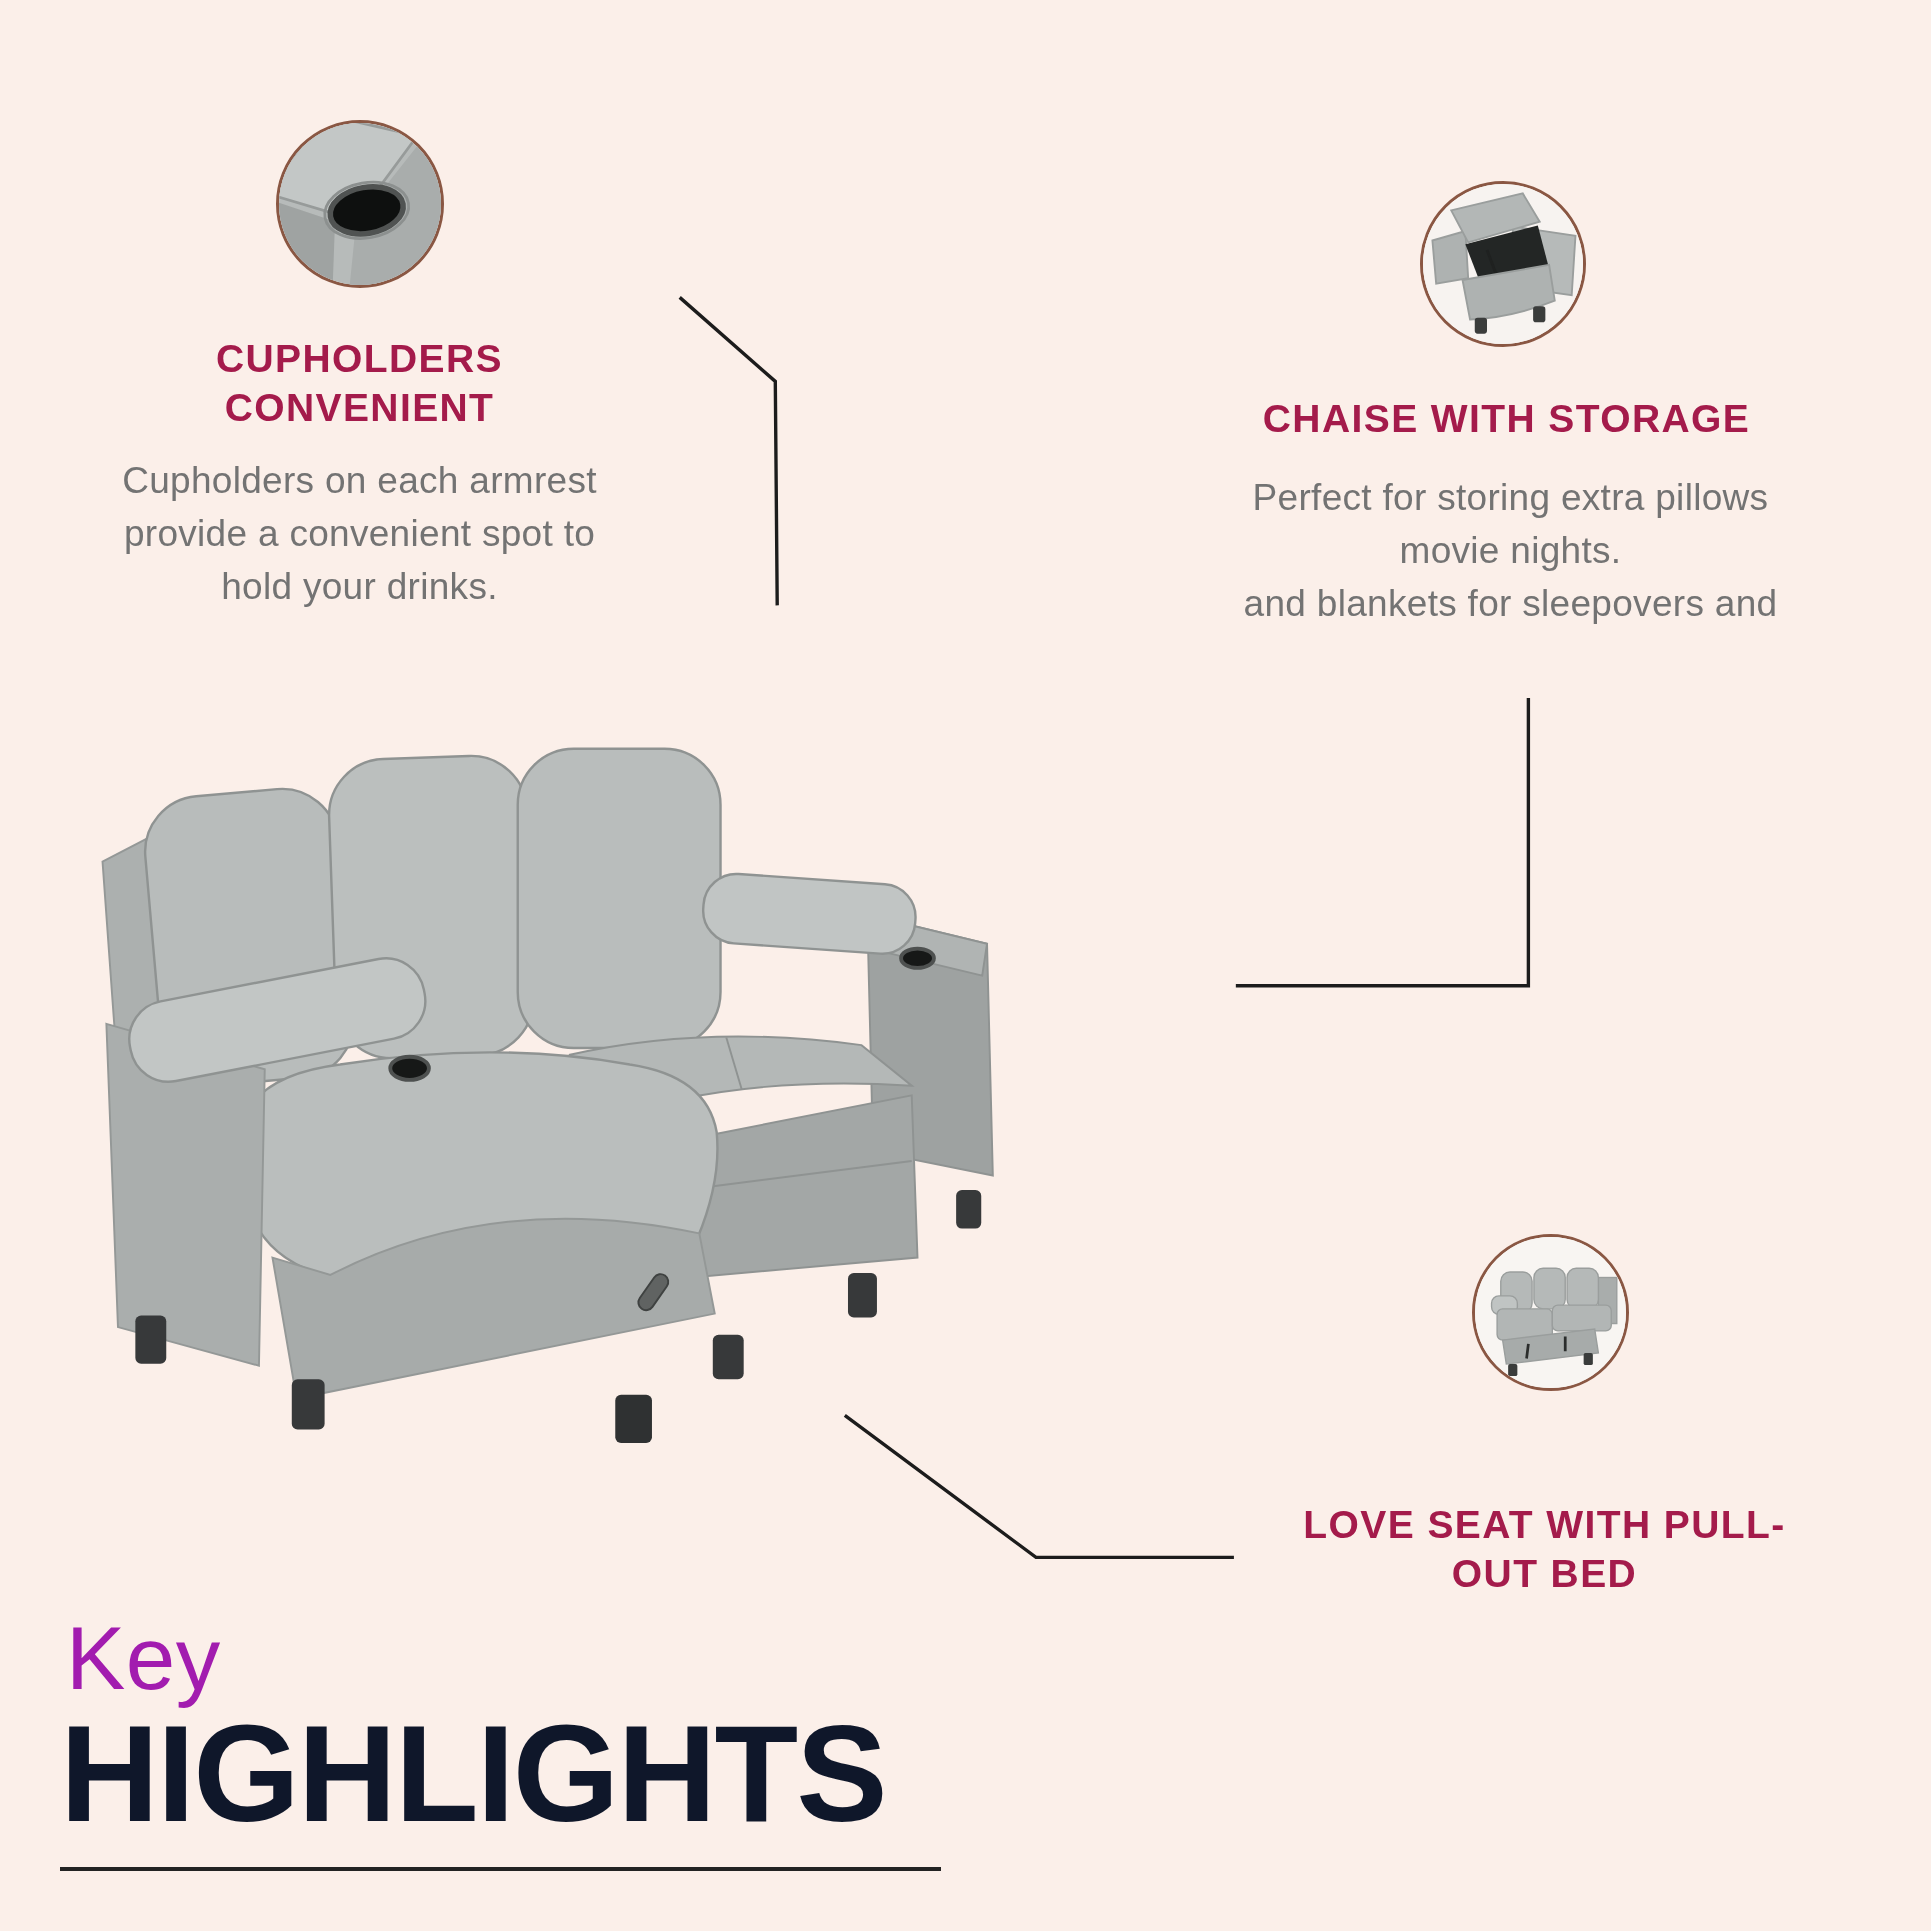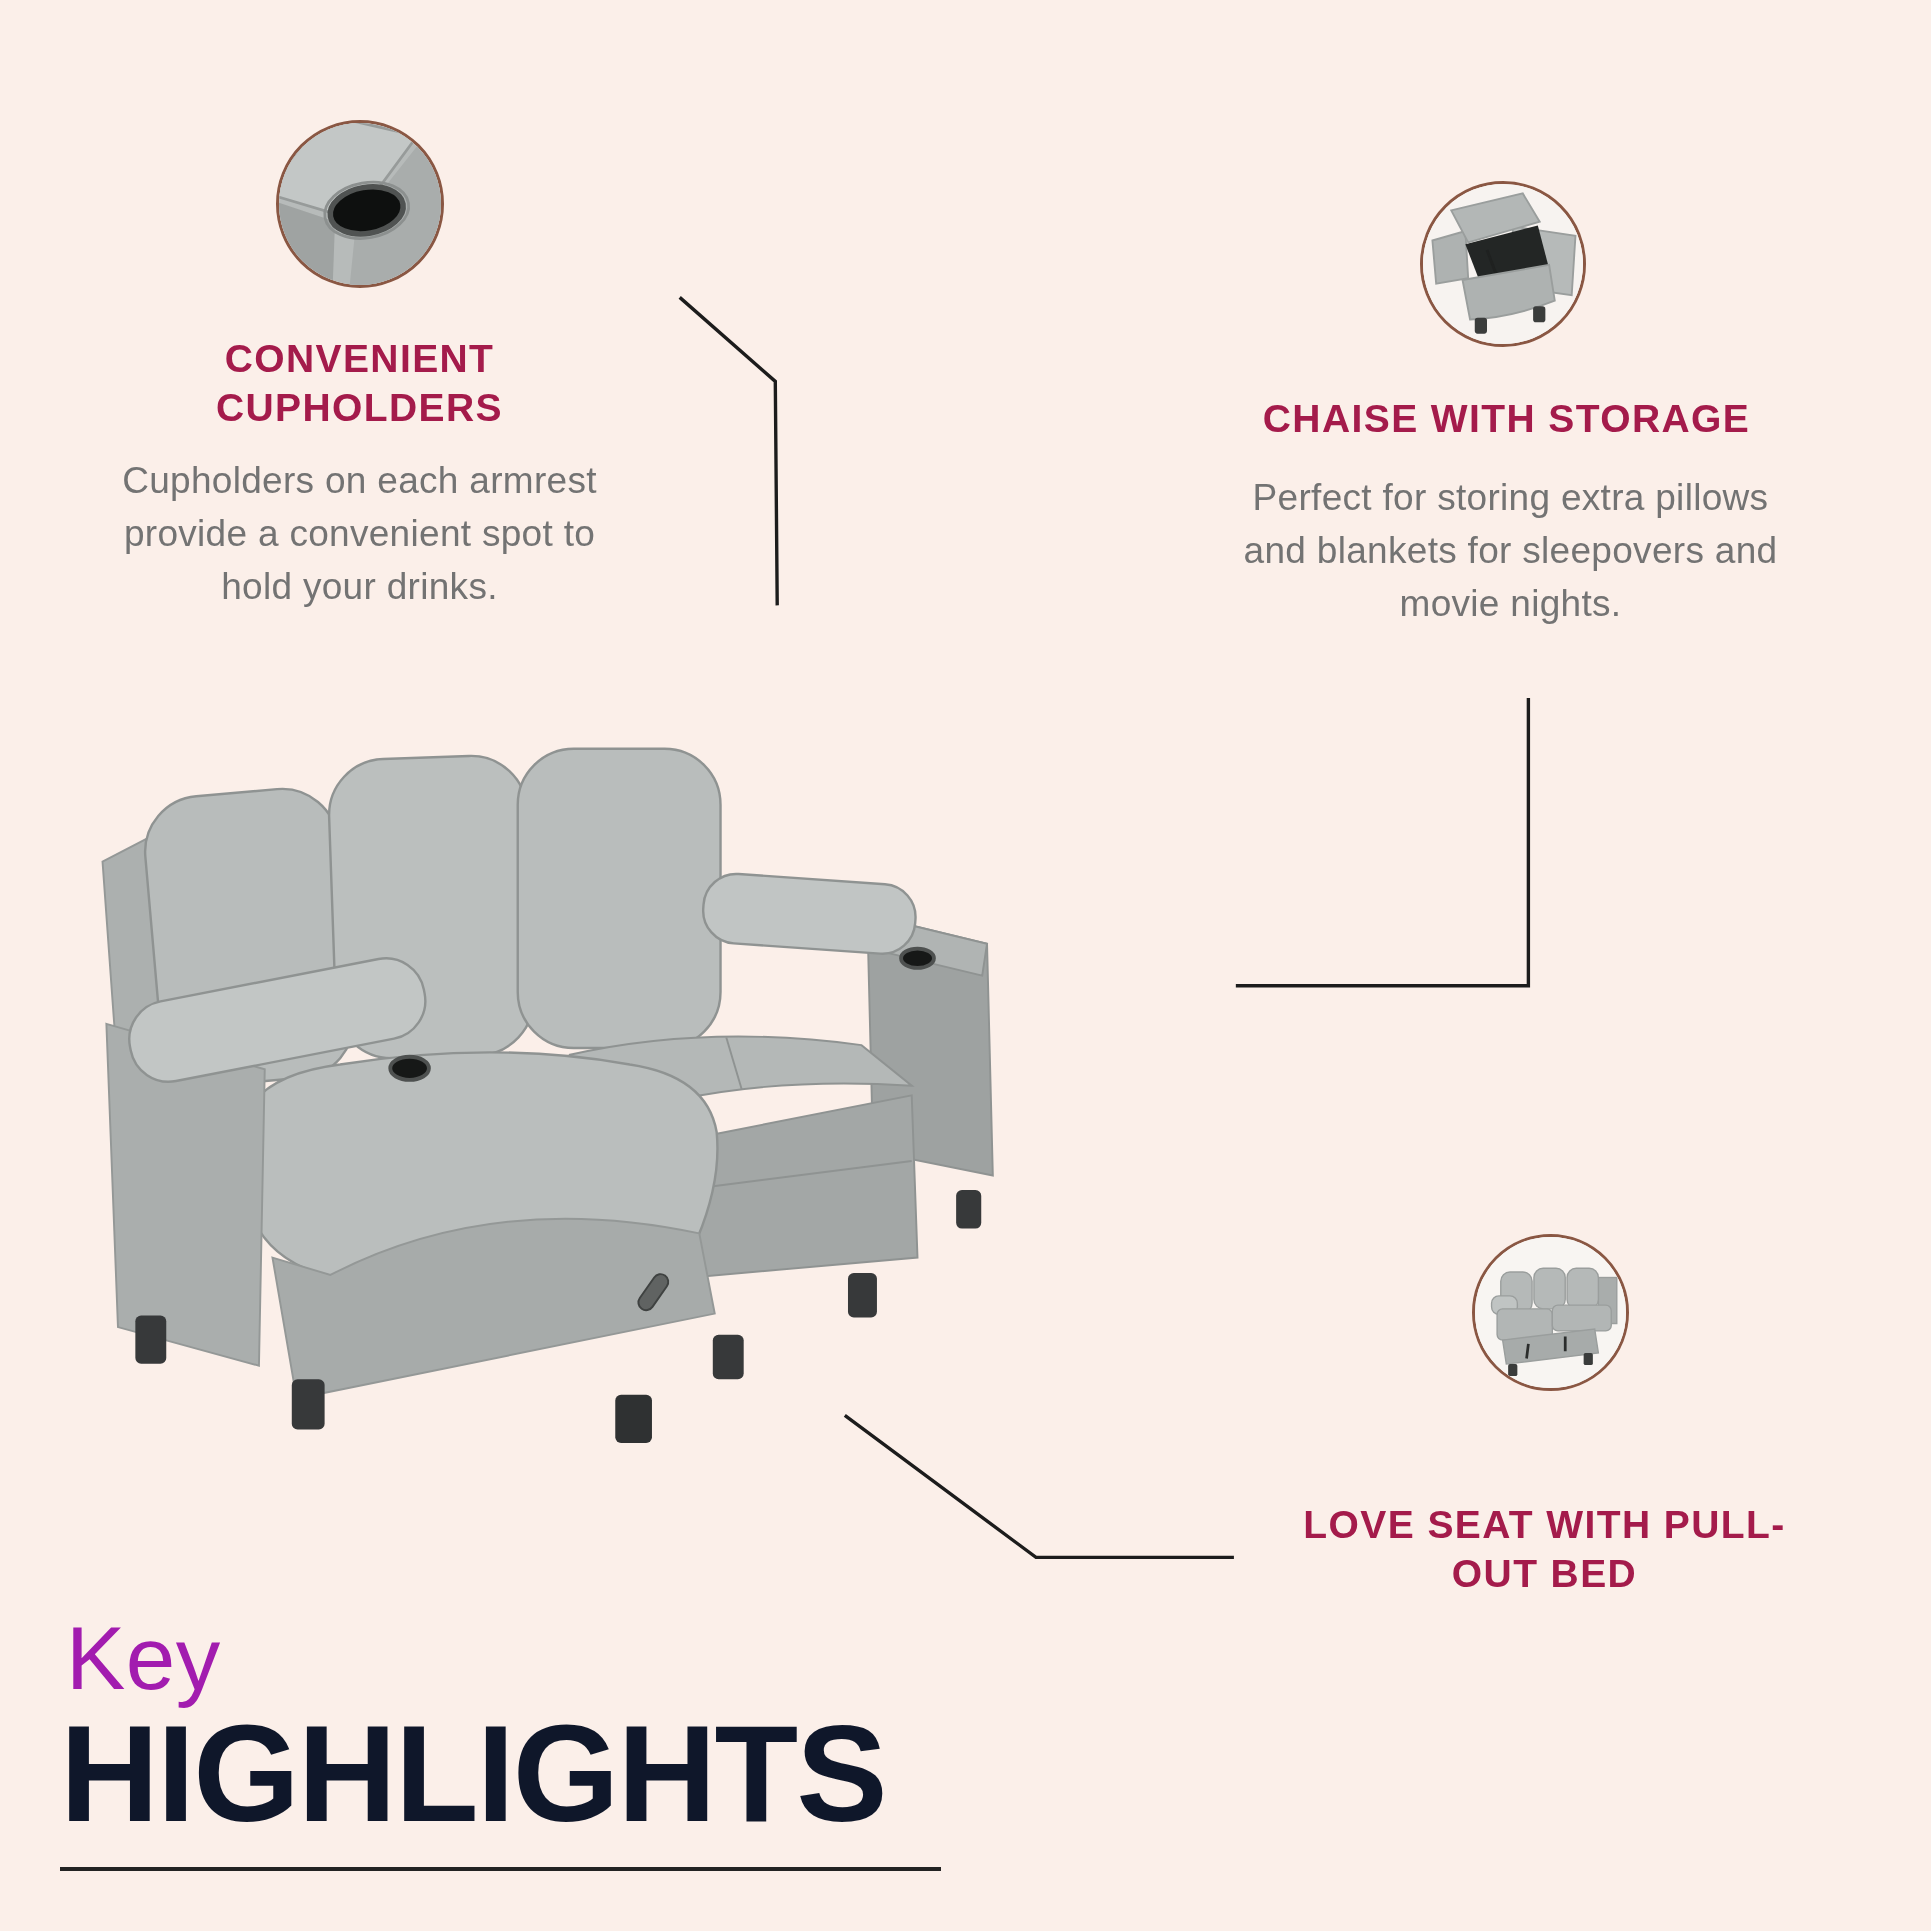--- a/index.html
+++ b/index.html
@@ -53,22 +53,22 @@
       <g transform="rotate(-10 88 88)">
         <path d="M80,108 L170,28 L190,186 L58,186 Z" fill="#a9adac"></path>
         <path d="M-12,64 L58,102 L40,186 L-12,186 Z" fill="#9fa3a2"></path>
         <path d="M-12,58 L68,-14 L162,26 L80,104 Z" fill="#c3c7c6" stroke="#979b9a" stroke-width="3"></path>
         <ellipse cx="94" cy="96" rx="46" ry="30" fill="none" stroke="#8c908f" stroke-width="3"></ellipse>
         <ellipse cx="94" cy="96" rx="40" ry="25" fill="#0e100f" stroke="#505352" stroke-width="6"></ellipse>
       </g>
     </svg>
   </div>
   <div class="feature-title" style="left:70px;top:334px;width:579px;">
+    <div>CUPHOLDERS</div>
     <div>CONVENIENT</div>
-    <div>CUPHOLDERS</div>
   </div>
   <div class="feature-desc" style="left:70px;top:454px;width:579px;">
     <div>Cupholders on each armrest</div>
     <div>provide a convenient spot to</div>
     <div>hold your drinks.</div>
   </div>
 
   <div class="circle" style="left:1420px;top:181px;width:160px;height:160px;">
     <svg viewBox="0 0 170 170">
       <rect x="-5" y="-5" width="180" height="180" fill="#f7f3f0"></rect>
@@ -80,22 +80,22 @@
       <path d="M42,102 L134,86 L140,124 Q95,142 50,144 Z" fill="#aeb2b1" stroke="#9a9e9d" stroke-width="2"></path>
       <rect x="55" y="142" width="13" height="17" rx="3" fill="#3b3d3c"></rect>
       <rect x="117" y="130" width="13" height="17" rx="3" fill="#3b3d3c"></rect>
     </svg>
   </div>
   <div class="feature-title" style="left:1217px;top:394px;width:579px;">
     <div>CHAISE WITH STORAGE</div>
   </div>
   <div class="feature-desc" style="left:1221px;top:471px;width:579px;">
     <div>Perfect for storing extra pillows</div>
+    <div>movie nights.</div>
     <div>and blankets for sleepovers and</div>
-    <div>movie nights.</div>
   </div>
 
   <div class="circle" style="left:1472px;top:1234px;width:151px;height:151px;">
     <svg viewBox="0 0 164 164">
       <rect x="-5" y="-5" width="174" height="174" fill="#f8f5f2"></rect>
       <rect x="134" y="44" width="20" height="50" fill="#a9adac" stroke="#9a9e9d" stroke-width="1.5"></rect>
       <rect x="28" y="38" width="34" height="44" rx="10" fill="#b5b9b8" stroke="#9a9e9d" stroke-width="1.5"></rect>
       <rect x="64" y="34" width="34" height="44" rx="10" fill="#b5b9b8" stroke="#9a9e9d" stroke-width="1.5"></rect>
       <rect x="100" y="34" width="34" height="44" rx="10" fill="#b5b9b8" stroke="#9a9e9d" stroke-width="1.5"></rect>
       <rect x="18" y="64" width="28" height="20" rx="8" fill="#c0c4c3" stroke="#9a9e9d" stroke-width="1.5"></rect>

